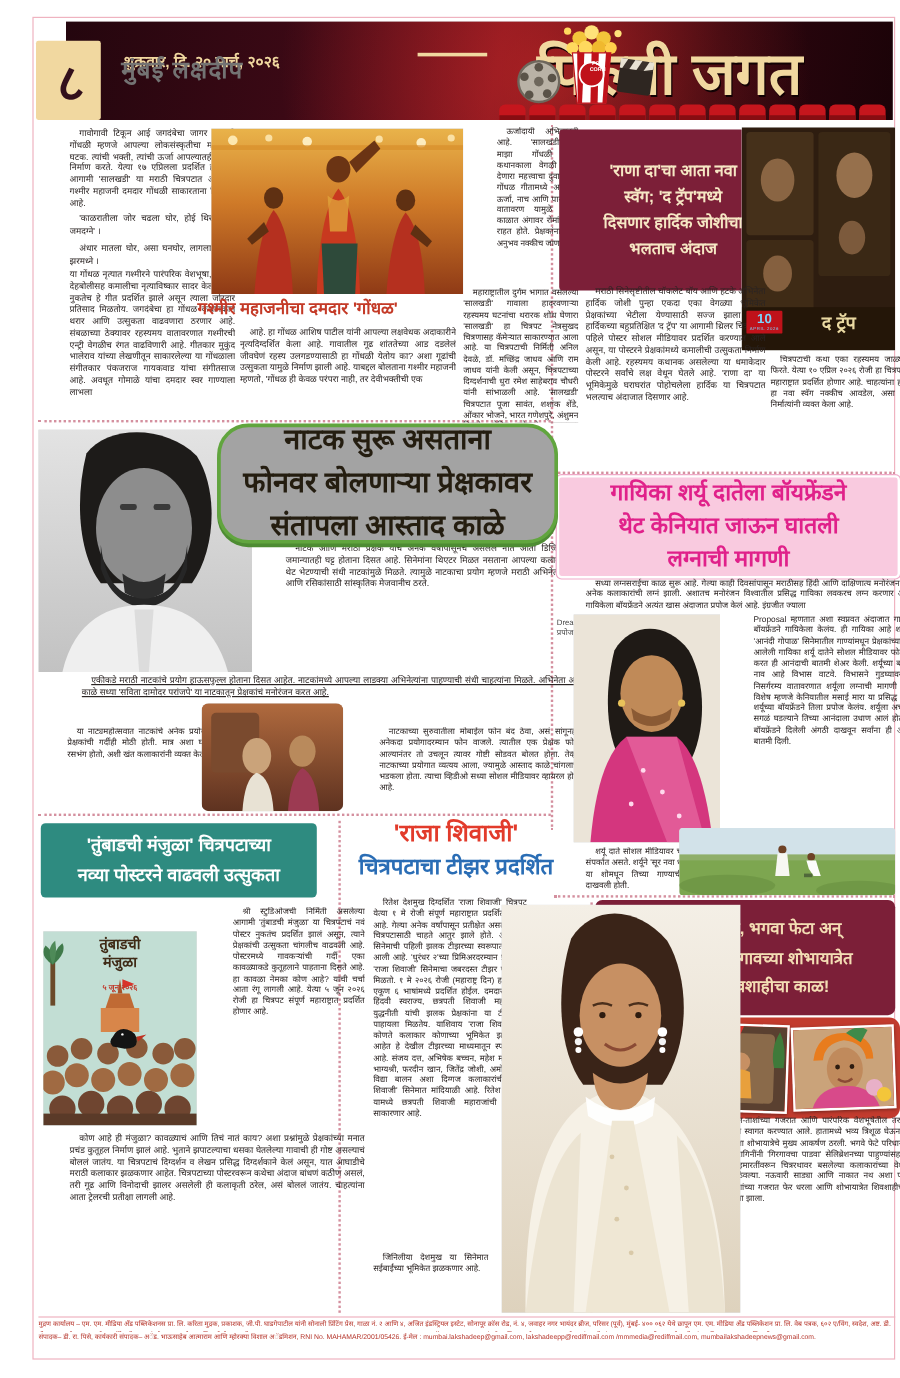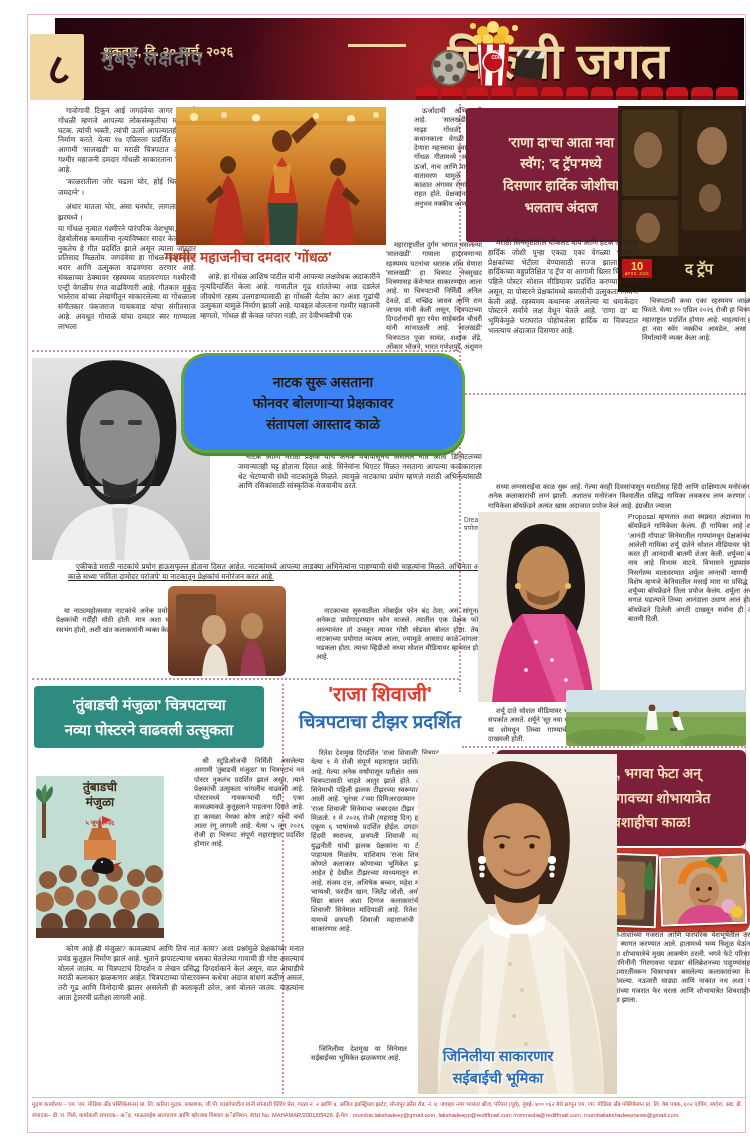--- a/index.html
+++ b/index.html
@@ -28,41 +28,41 @@
   .hdot{border-top:2px dotted #d4909f;height:0;}
   
   .bt{font-size:7.3px;line-height:1.34;color:#2b2423;text-align:justify;overflow:hidden;text-indent:8px;margin-left:24px;}
   .bt-sm{font-size:6.9px;}
   .pre{white-space:pre-line;}
   .poem{font-size:7.3px;line-height:1.5;color:#2b2423;overflow:hidden;margin-top:3px;}
   
   .hbox-maroon{background:#7c1f38;color:#f6e7c4;font-weight:bold;text-align:center;
                display:flex;align-items:center;justify-content:center;border-radius:3px;}
   .trap-h{font-size:13.5px;line-height:1.6;padding:4px 21px;}
-  .ybox{background:#3b82f6;border:3px solid #61a53e;border-radius:26px;color:#241d10;font-weight:bold;
-        font-size:14px;line-height:1.5;text-align:center;display:flex;align-items:center;justify-content:center;
+  .ybox{background:#a3a3a3;border:3px solid #61a53e;border-radius:26px;color:#241d10;font-weight:bold;
+        font-size:24px;line-height:1.5;text-align:center;display:flex;align-items:center;justify-content:center;
         box-shadow:0 3px 0 #4e8c33;}
   .pbox{background:#f9cadf;color:#e0218a;font-weight:bold;font-size:19px;line-height:1.45;text-align:center;
         display:flex;align-items:center;justify-content:center;border-radius:4px;border:2px solid #fff;
         box-shadow:0 0 0 1px #efa9c8;}
   .tbox{background:#2e8b80;color:#ffffff;font-weight:bold;font-size:15px;line-height:1.7;text-align:center;
         display:flex;align-items:center;justify-content:center;border-radius:4px;}
   .gbox{background:#7c1f38;color:#f3ddb4;font-weight:bold;font-size:14px;line-height:1.75;text-align:center;
         display:flex;align-items:center;justify-content:center;border-radius:6px;}
   .cap-red{color:#c43a27;font-weight:bold;font-size:14px;text-align:center;}
   .hl-red{color:#e23b2b;font-weight:bold;font-size:20px;text-align:center;}
   .hl-blue{color:#2a6db5;font-weight:bold;font-size:18.5px;text-align:center;}
   .cap-blue{color:#2a6db5;font-weight:bold;font-size:14.5px;text-align:center;line-height:1.5;
             text-shadow:0 0 3px #fff,0 0 5px #fff,1px 1px 0 #fff;z-index:6;}
   .lbl{font-size:6.5px;color:#444;line-height:1.3;white-space:pre-line;}
   
   .ph{overflow:hidden;background:#ddd;}
   .ph svg{display:block;width:100%;height:100%;}
   .poster-txt{position:absolute;text-align:center;z-index:3;}
-  .badge{position:absolute;background:#c0121a;color:#fde047;text-align:center;z-index:3;border-radius:1px;}
+  .badge{position:absolute;background:#c0121a;color:#7dd3fc;text-align:center;z-index:3;border-radius:1px;}
   .strip{background:#c23b2e;border-radius:9px;display:flex;align-items:center;justify-content:space-around;padding:3px 2px;}
   .strip .pic{border:2px solid #fff;overflow:hidden;box-shadow:0 1px 3px rgba(0,0,0,.4);}
   .strip .pic svg{display:block;width:100%;height:100%;}
   
   .foot{font-size:5.7px;color:#b5342a;line-height:1.55;overflow:hidden;}
 </style>
 </head>
 <body>
 
 <div class="sheet">
@@ -254,20 +254,23 @@
       <rect width="118" height="90" fill="url(#sg)"></rect>
       <rect x="8" y="8" width="40" height="50" rx="4" fill="#7a4a2e"></rect>
       <ellipse cx="46" cy="44" rx="12" ry="15" fill="#caa37a"></ellipse>
       <path d="M34,90 Q36,62 46,58 Q58,62 60,90 Z" fill="#e8e2d4"></path>
       <ellipse cx="84" cy="40" rx="11" ry="13" fill="#b98a5c"></ellipse>
       <path d="M72,90 Q74,60 84,54 Q96,60 98,90 Z" fill="#9c3a52"></path>
     </svg>
   </div>
   <div class="abs bt bt-sm" style="left:292px;top:606px;width:166px;height:70px;">नाटकाच्या सुरुवातीला मोबाईल फोन बंद ठेवा, असं सांगूनही अनेकदा प्रयोगादरम्यान फोन वाजले. त्यातील एक प्रेक्षक फोन आल्यानंतर तो उचलून त्यावर गोष्टी सोडवत बोलत होता. तेव्हा नाटकाच्या प्रयोगात व्यत्यय आला, ज्यामुळे आस्ताद काळे चांगलाच भडकला होता. त्याचा व्हिडीओ सध्या सोशल मीडियावर व्हायरल होत आहे.</div>
 
+  <div class="abs pbox pre" style="left:464px;top:396px;width:282px;height:82px;">गायिका शर्यू दातेला बॉयफ्रेंडने
+थेट केनियात जाऊन घातली
+लग्नाची मागणी</div>
   <div class="abs bt bt-sm" style="left:464px;top:482px;width:282px;height:30px;">सध्या लग्नसराईचा काळ सुरू आहे. गेल्या काही दिवसांपासून मराठीसह हिंदी आणि दाक्षिणात्य मनोरंजन विश्वात अनेक कलाकारांची लग्नं झाली. अशातच मनोरंजन विश्वातील प्रसिद्ध गायिका लवकरच लग्न करणार आहे. या गायिकेला बॉयफ्रेंडने अत्यंत खास अंदाजात प्रपोज केलं आहे. इंग्रजीत ज्याला</div>
   <div class="abs lbl" style="left:464px;top:516px;width:44px;">Dreamy
 प्रपोज</div>
 
   <div class="abs ph" style="left:478px;top:512px;width:122px;height:190px;">
     <svg viewBox="0 0 122 190" preserveAspectRatio="none">
       <rect width="122" height="190" fill="#ebe4d8"></rect>
       <path d="M34,30 C24,70 28,110 44,128 L94,128 C110,104 112,58 96,30 C78,6 48,6 34,30 Z" fill="#1f1a16"></path>
       <ellipse cx="65" cy="66" rx="26" ry="32" fill="#c08a58"></ellipse>
       <path d="M48,78 Q65,92 82,78 L80,88 Q65,98 50,88 Z" fill="#8a5a34"></path>
@@ -382,22 +385,20 @@
         <circle cx="134" cy="121" r="2.5" fill="#fff"></circle>
       <path d="M76,140 Q99,158 122,140 Q120,170 99,172 Q78,170 76,140 Z" fill="#c79063"></path>
       <path d="M70,160 Q99,182 128,160 L126,176 Q99,194 72,176 Z" fill="#ffffff" opacity=".9"></path>
       <path d="M92,180 L110,180 L140,340 L70,340 Z" fill="#efe7d4"></path>
       <circle cx="92" cy="210" r="2" fill="#d9c9a8"></circle>
         <circle cx="104" cy="236" r="2" fill="#d9c9a8"></circle>
       <circle cx="96" cy="262" r="2" fill="#d9c9a8"></circle>
         <circle cx="108" cy="290" r="2" fill="#d9c9a8"></circle>
     </svg>
   </div>
-  <div class="abs cap-blue pre" style="left:383px;top:1046px;width:230px;">जिनिलीया साकारणार
-सईबाईची भूमिका</div>
 
   <div class="abs gbox pre" style="left:496px;top:750px;width:250px;height:96px;">नऊवारीचा थाट, भगवा फेटा अन्
 मराठी बाणा; गिरगावच्या शोभायात्रेत
 अवतरला शिवशाहीचा काळ!</div>
 
   <div class="abs strip" style="left:496px;top:848px;width:250px;height:78px;z-index:1;">
     <div class="pic" style="width:70px;height:64px;transform:rotate(-3deg);">
       <svg viewBox="0 0 70 64" preserveAspectRatio="none">
         <rect width="70" height="64" fill="#c9c2b4"></rect>
         <rect x="4" y="4" width="26" height="34" fill="#a89a88"></rect>

